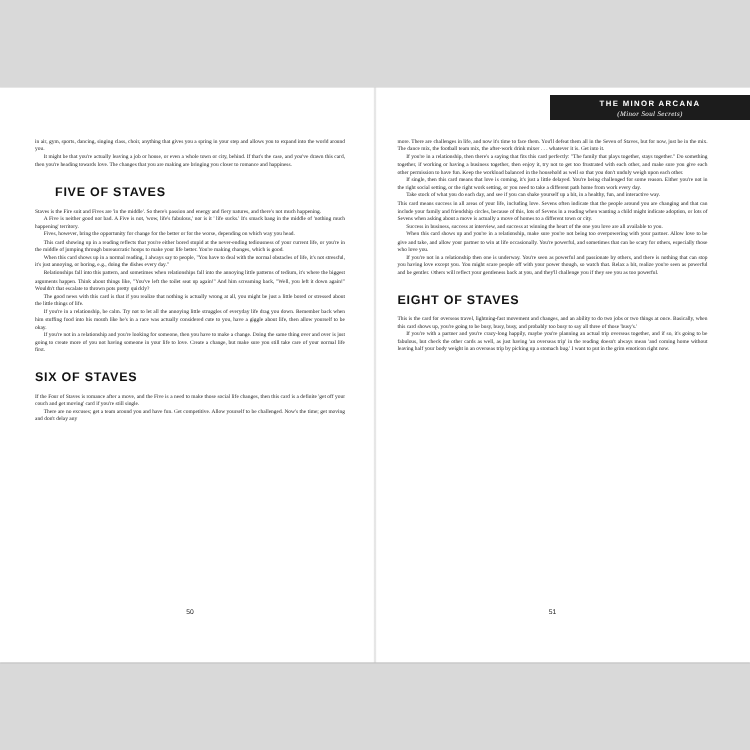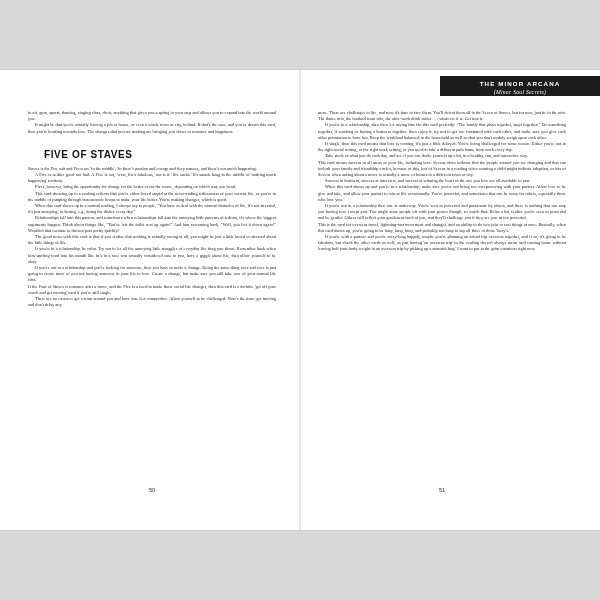--- a/index.html
+++ b/index.html
@@ -125,32 +125,34 @@
     <h2 class="heading first">Five of Staves</h2>
     <p class="body noindent">Staves is the Fire suit and Fives are 'in the middle'. So there's passion and energy and fiery natures, and there's not much happening.</p>
     <p class="body">A Five is neither good nor bad. A Five is not, 'wow, life's fabulous,' nor is it ' life sucks.' It's smack bang in the middle of 'nothing much happening' territory.</p>
     <p class="body">Fives, however, bring the opportunity for change for the better or for the worse, depending on which way you head.</p>
     <p class="body">This card showing up in a reading reflects that you're either bored stupid at the never-ending tediousness of your current life, or you're in the middle of jumping through bureaucratic hoops to make your life better. You're making changes, which is good.</p>
     <p class="body">When this card shows up in a normal reading, I always say to people, "You have to deal with the normal obstacles of life, it's not stressful, it's just annoying, or boring, e.g., doing the dishes every day."</p>
     <p class="body">Relationships fall into this pattern, and sometimes when relationships fall into the annoying little patterns of tedium, it's where the biggest arguments happen. Think about things like, "You've left the toilet seat up again!" And him screaming back, "Well, you left it down again!" Wouldn't that escalate to thrown pots pretty quickly?</p>
     <p class="body">The good news with this card is that if you realize that nothing is actually wrong at all, you might be just a little bored or stressed about the little things of life.</p>
     <p class="body">If you're in a relationship, be calm. Try not to let all the annoying little struggles of everyday life drag you down. Remember back when him stuffing food into his mouth like he's in a race was actually considered cute to you, have a giggle about life, then allow yourself to be okay.</p>
     <p class="body">If you're not in a relationship and you're looking for someone, then you have to make a change. Doing the same thing over and over is just going to create more of you not having someone in your life to love. Create a change, but make sure you still take care of your normal life first.</p>
+    <h2 class="heading">Six of Staves</h2>
     <p class="body noindent">If the Four of Staves is romance after a move, and the Five is a need to make those social life changes, then this card is a definite 'get off your couch and get moving' card if you're still single.</p>
     <p class="body">There are no excuses; get a team around you and have fun. Get competitive. Allow yourself to be challenged. Now's the time; get moving and don't delay any</p>
   </div>
 
   <div class="col col-right">
     <p class="body noindent">more. There are challenges in life, and now it's time to face them. You'll defeat them all in the Seven of Staves, but for now, just be in the mix. The dance mix, the football team mix, the after-work drink mixer . . . whatever it is. Get into it.</p>
     <p class="body">If you're in a relationship, then there's a saying that fits this card perfectly: "The family that plays together, stays together." Do something together, if working or having a business together, then enjoy it, try not to get too frustrated with each other, and make sure you give each other permission to have fun. Keep the workload balanced in the household as well so that you don't unduly weigh upon each other.</p>
     <p class="body">If single, then this card means that love is coming, it's just a little delayed. You're being challenged for some reason. Either you're not in the right social setting, or the right work setting, or you need to take a different path home from work every day.</p>
     <p class="body">Take stock of what you do each day, and see if you can shake yourself up a bit, in a healthy, fun, and interactive way.</p>
     <p class="body noindent">This card means success in all areas of your life, including love. Sevens often indicate that the people around you are changing and that can include your family and friendship circles, because of this, lots of Sevens in a reading when wanting a child might indicate adoption, or lots of Sevens when asking about a move is actually a move of homes to a different town or city.</p>
     <p class="body">Success in business, success at interview, and success at winning the heart of the one you love are all available to you.</p>
     <p class="body">When this card shows up and you're in a relationship, make sure you're not being too overpowering with your partner. Allow love to be give and take, and allow your partner to win at life occasionally. You're powerful, and sometimes that can be scary for others, especially those who love you.</p>
     <p class="body">If you're not in a relationship then one is underway. You're seen as powerful and passionate by others, and there is nothing that can stop you having love except you. You might scare people off with your power though, so watch that. Relax a bit, realize you're seen as powerful and be gentler. Others will reflect your gentleness back at you, and they'll challenge you if they see you as too powerful.</p>
+    <h2 class="heading">Eight of Staves</h2>
     <p class="body noindent">This is the card for overseas travel, lightning-fast movement and changes, and an ability to do two jobs or two things at once. Basically, when this card shows up, you're going to be busy, busy, busy, and probably too busy to say all three of those 'busy's.'</p>
     <p class="body">If you're with a partner and you're crazy-long happily, maybe you're planning an actual trip overseas together, and if so, it's going to be fabulous, but check the other cards as well, as just having 'an overseas trip' in the reading doesn't always mean 'and coming home without leaving half your body weight in an overseas trip by picking up a stomach bug.' I want to put in the grim emoticon right now.</p>
   </div>
 
   <div class="folio folio-left">50</div>
   <div class="folio folio-right">51</div>
 </div>
 
 </body></html>

